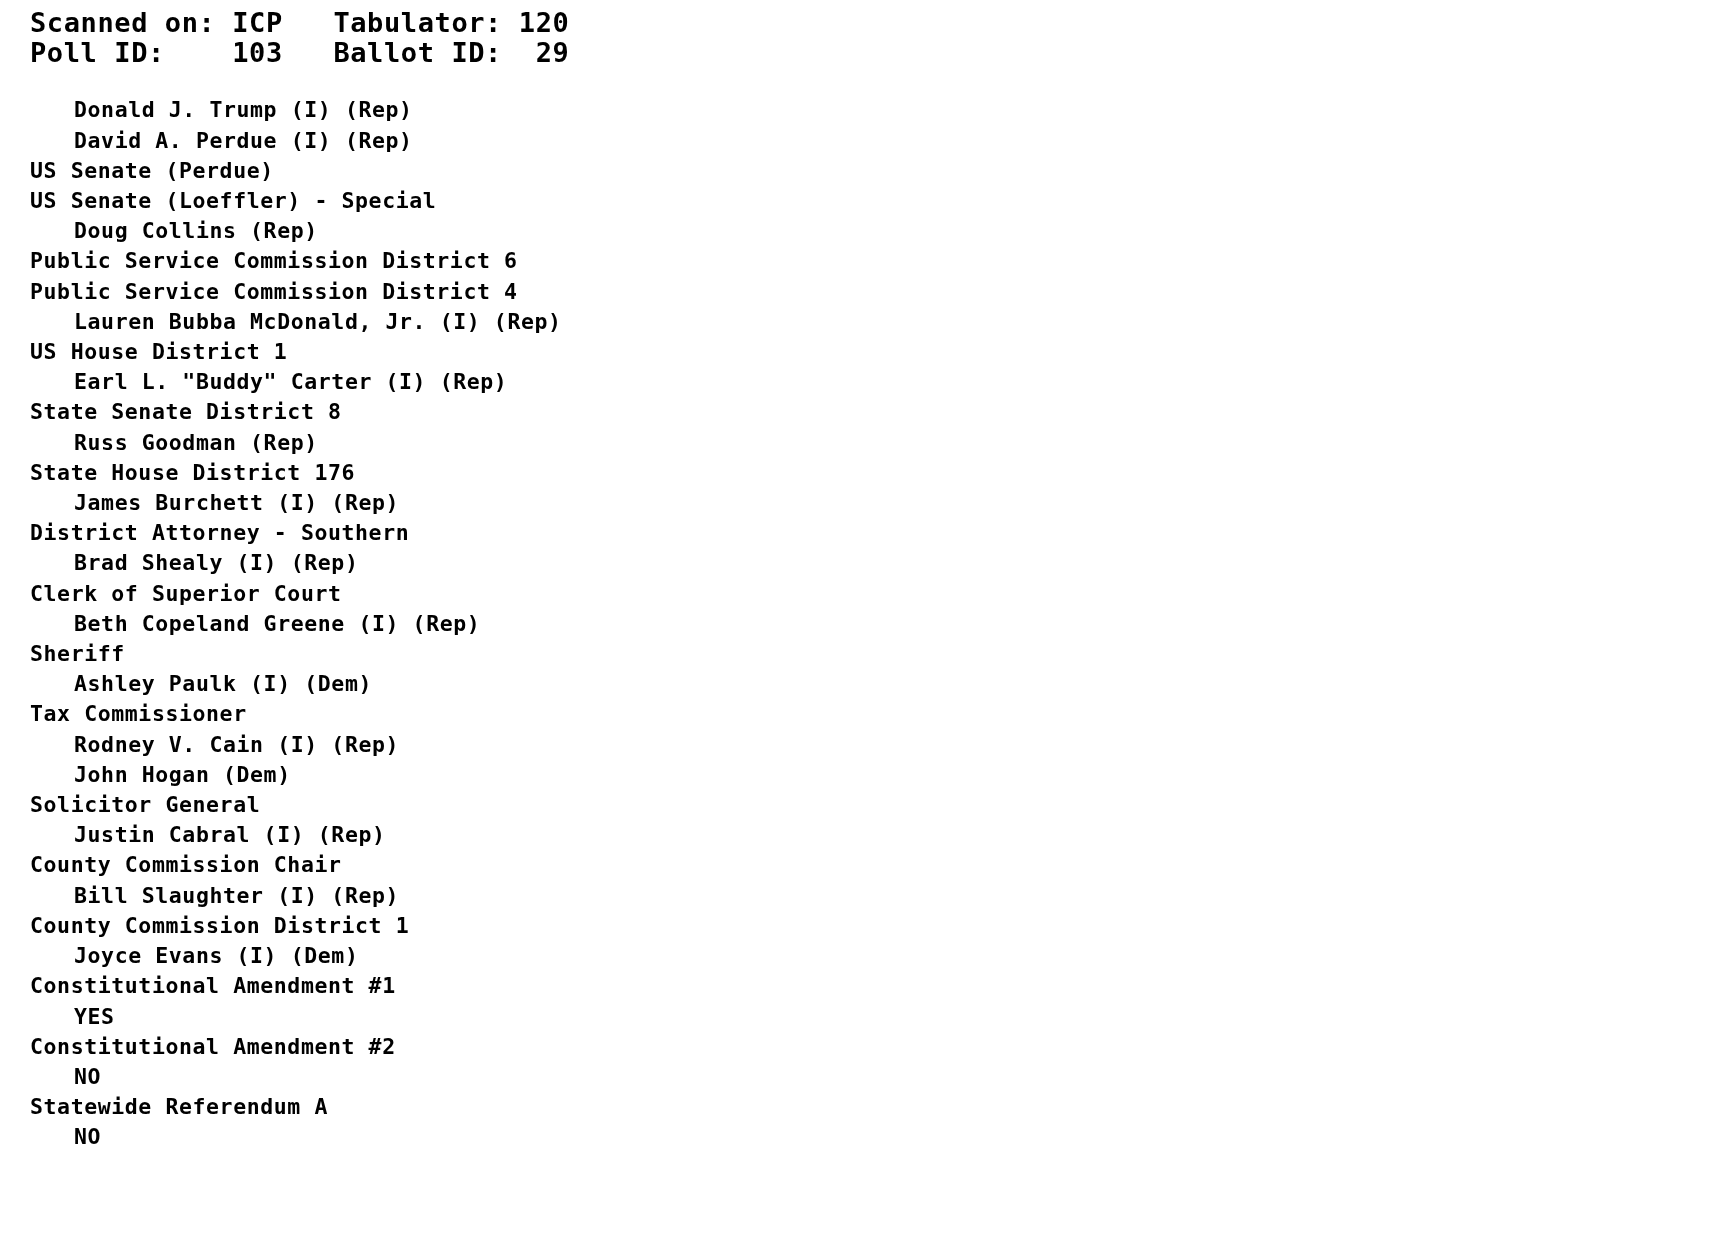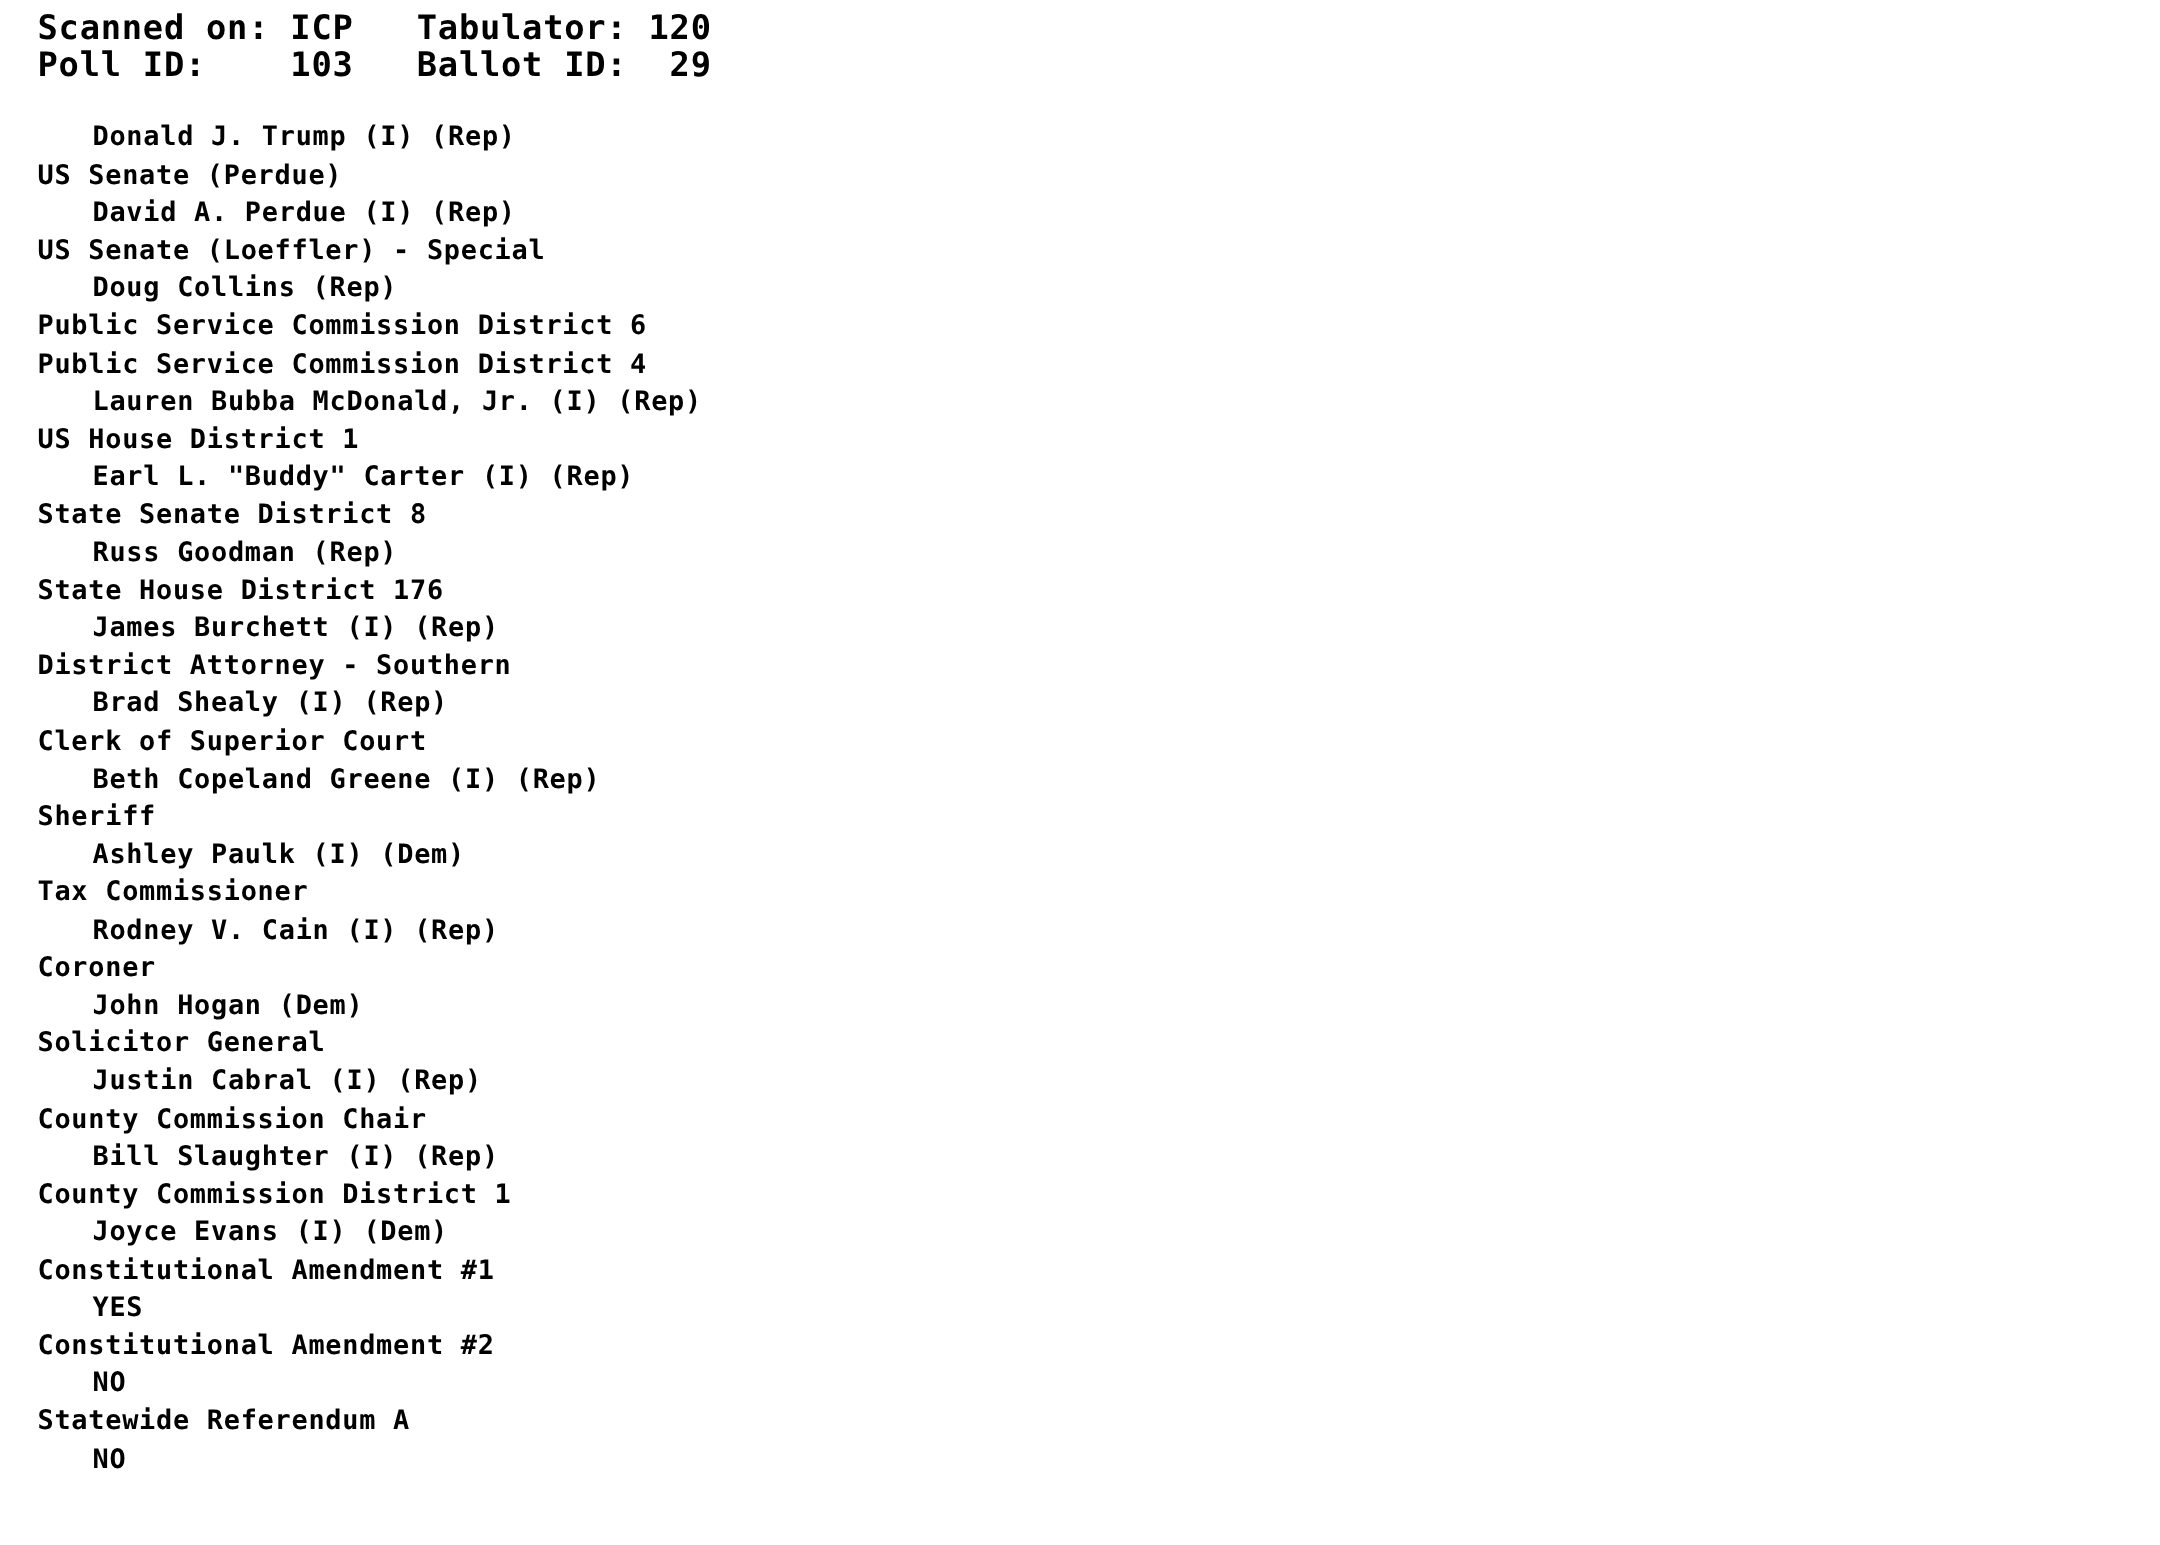--- a/index.html
+++ b/index.html
@@ -44,42 +44,41 @@
 </style>
 </head>
 <body>
 
 <div class="ballot">
   <div class="header-line">Scanned on: ICP   Tabulator: 120</div>
   <div class="header-line">Poll ID:    103   Ballot ID:  29</div>
   <div class="spacer"></div>
   <div id="contest-list">
       <div class="line choice">Donald J. Trump (I) (Rep)</div>
+      <div class="line choice">David A. Perdue (I) (Rep)</div>
       <div class="line contest">US Senate (Perdue)</div>
-      <div class="line choice">David A. Perdue (I) (Rep)</div>
       <div class="line contest">US Senate (Loeffler) - Special</div>
       <div class="line choice">Doug Collins (Rep)</div>
       <div class="line contest">Public Service Commission District 6</div>
       <div class="line contest">Public Service Commission District 4</div>
       <div class="line choice">Lauren Bubba McDonald, Jr. (I) (Rep)</div>
       <div class="line contest">US House District 1</div>
       <div class="line choice">Earl L. "Buddy" Carter (I) (Rep)</div>
       <div class="line contest">State Senate District 8</div>
       <div class="line choice">Russ Goodman (Rep)</div>
       <div class="line contest">State House District 176</div>
       <div class="line choice">James Burchett (I) (Rep)</div>
       <div class="line contest">District Attorney - Southern</div>
       <div class="line choice">Brad Shealy (I) (Rep)</div>
       <div class="line contest">Clerk of Superior Court</div>
       <div class="line choice">Beth Copeland Greene (I) (Rep)</div>
       <div class="line contest">Sheriff</div>
       <div class="line choice">Ashley Paulk (I) (Dem)</div>
       <div class="line contest">Tax Commissioner</div>
       <div class="line choice">Rodney V. Cain (I) (Rep)</div>
-      <div class="line contest">Coroner</div>
       <div class="line choice">John Hogan (Dem)</div>
       <div class="line contest">Solicitor General</div>
       <div class="line choice">Justin Cabral (I) (Rep)</div>
       <div class="line contest">County Commission Chair</div>
       <div class="line choice">Bill Slaughter (I) (Rep)</div>
       <div class="line contest">County Commission District 1</div>
       <div class="line choice">Joyce Evans (I) (Dem)</div>
       <div class="line contest">Constitutional Amendment #1</div>
       <div class="line choice">YES</div>
       <div class="line contest">Constitutional Amendment #2</div>

